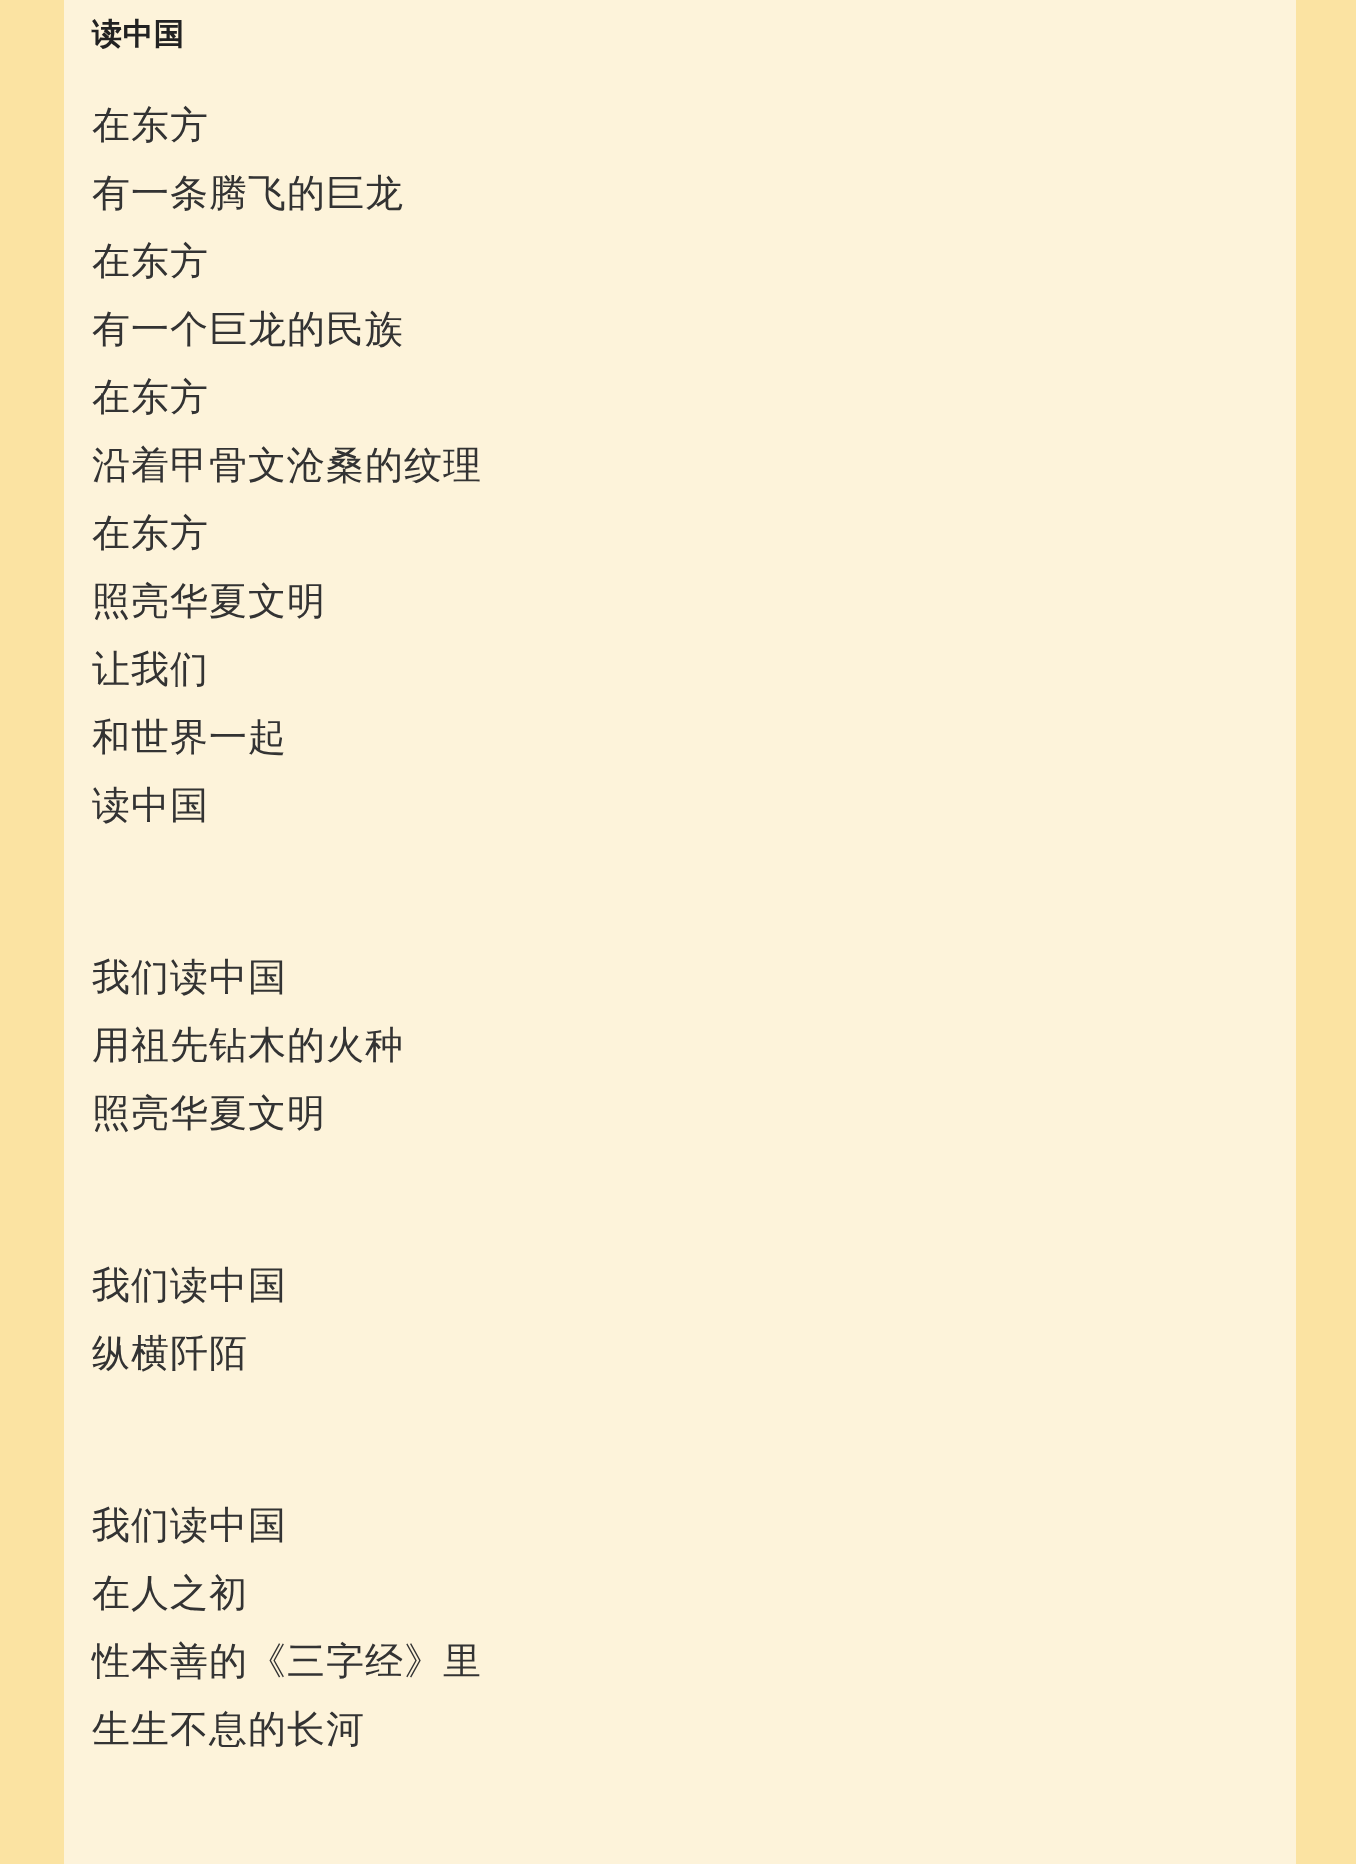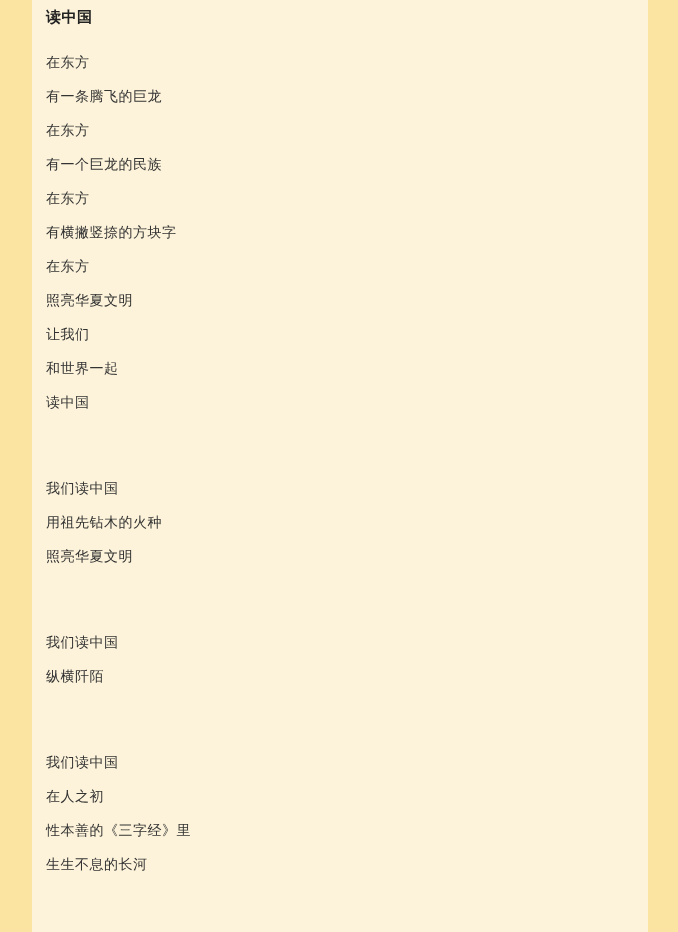--- a/index.html
+++ b/index.html
@@ -46,21 +46,21 @@
     height: 12px;
   }
   .stanza + .stanza {
     margin-top: 52px;
   }
   .poem-line {
     margin: 0;
     height: 34px;
     display: flex;
     align-items: center;
-    font-size: 14px;
+    font-size: 19px;
     color: var(--text-color);
     letter-spacing: 0.5px;
     white-space: pre;
   }
 </style>
 </head>
 <body>
 
 <div class="page">
   <div class="content">
@@ -68,21 +68,21 @@
       <h1 class="page-title">读中国</h1>
     </div>
     <div class="title-spacer"></div>
     <div id="stanzas">
         <div class="stanza">
           <p class="poem-line">在东方</p>
           <p class="poem-line">有一条腾飞的巨龙</p>
           <p class="poem-line">在东方</p>
           <p class="poem-line">有一个巨龙的民族</p>
           <p class="poem-line">在东方</p>
-          <p class="poem-line">有横撇竖捺的方块字</p>
+          <p class="poem-line">沿着甲骨文沧桑的纹理</p>
           <p class="poem-line">在东方</p>
           <p class="poem-line">照亮华夏文明</p>
           <p class="poem-line">让我们</p>
           <p class="poem-line">和世界一起</p>
           <p class="poem-line">读中国</p>
         </div>
         <div class="stanza">
           <p class="poem-line">我们读中国</p>
           <p class="poem-line">用祖先钻木的火种</p>
           <p class="poem-line">照亮华夏文明</p>

